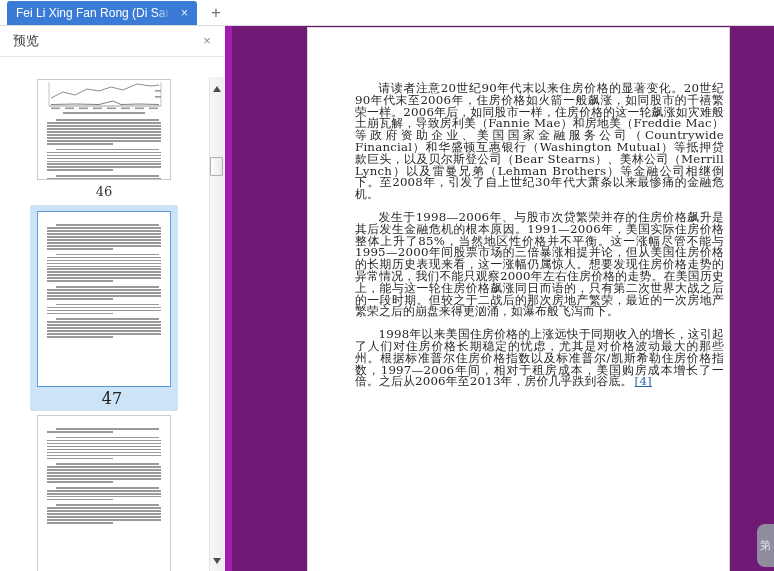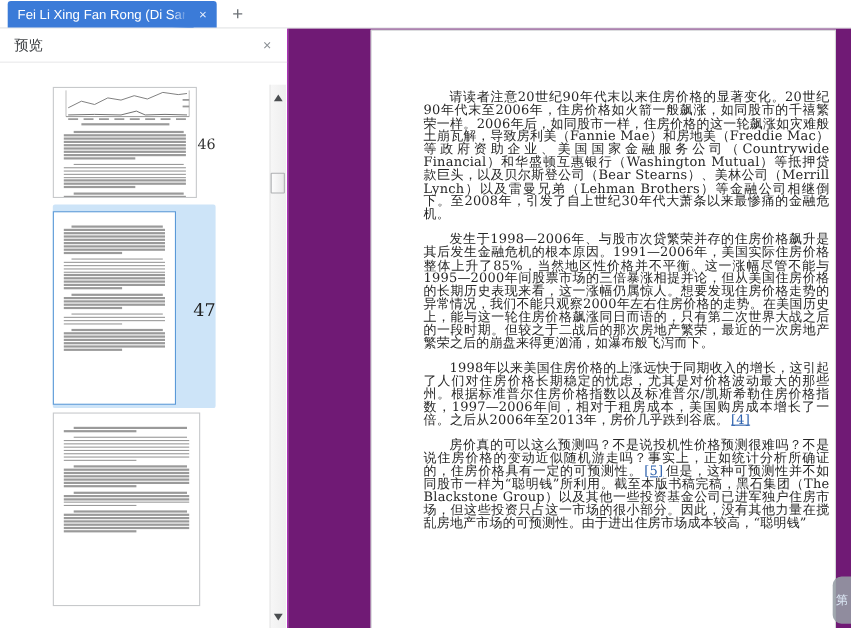--- a/index.html
+++ b/index.html
@@ -19,36 +19,36 @@
               background:linear-gradient(to right, rgba(59,123,216,0), #3b7bd8 75%); }
   .tab-close { position:absolute; right:5px; top:4px; width:15px; height:16px;
                color:#eaf1fd; font-size:12px; line-height:16px; text-align:center; cursor:pointer; }
   .newtab { width:22px; height:22px; margin:0 0 1px 8px; color:#6f7479; font-size:17px;
             line-height:21px; text-align:center; cursor:pointer; }
 
   
   .main-row { display:flex; height:545px; }
 
   
-  .sidebar { width:262px; height:100%; background:#fff; border-right:1px solid #a21caf;
+  .sidebar { width:232px; height:100%; background:#fff; border-right:7px solid #a21caf;
              position:relative; flex:none; }
   .sb-header { height:31px; border-bottom:1px solid #e8e9ea; display:flex;
                align-items:center; padding:0 10px 0 13px; }
   .sb-title { font-size:13px; color:#3c3f42; }
   .sb-close { margin-left:auto; color:#8b9095; font-size:13px; width:16px; height:16px;
               line-height:15px; text-align:center; cursor:pointer; }
   .sb-toolbar { height:20px; border-bottom:1px solid #e8e9ea; display:flex;
                 align-items:center; padding-left:13px; }
   .zbtn { display:flex; align-items:center; margin-right:10px; cursor:pointer; }
   .zbtn svg { margin-right:4px; }
   .zlabel { font-size:13px; color:#33373b; }
 
   .thumb-list { position:absolute; top:52px; bottom:0; left:0; right:17px;
                 overflow:hidden; padding-top:1px; }
-  .thumb-item { width:148px; margin:0 auto 4px auto; display:flex; 
+  .thumb-item { width:148px; margin:0 auto 4px auto; display:flex; flex-direction:column;
                 align-items:center; padding:0 0 2px 0; border-radius:2px; cursor:pointer; }
   .thumb-item.selected { background:#cde4f8; padding:6px 0 3px 0; }
   .thumb-page { width:134px; height:176px; background:#fff; border:1px solid #c7c9cb;
                 overflow:hidden; padding:12px 9px 0 9px; }
   .thumb-item.selected .thumb-page { border:1px solid #5a99d8; }
   .thumb-page.clipped { padding-top:2px; }
   .thumb-label { font-family:"DejaVu Serif", serif; font-size:13px; color:#333;
                  margin-top:4px; text-align:center; }
   .thumb-item.selected .thumb-label { font-size:16px; color:#222; margin-top:2px;margin-left:16px; }
 
@@ -260,21 +260,20 @@
         <div class="sb-thumbbox"></div>
         <div class="sb-arrow down"></div>
       </div>
     </aside>
 
     <div class="content">
       <div class="page">
           <p><span>请读者注意20世纪90年代末以来住房价格的显著变化。20世纪90年代末至2006年，住房价格如火箭一般飙涨，如同股市的千禧繁荣一样。2006年后，如同股市一样，住房价格的这一轮飙涨如灾难般土崩瓦解，导致房利美（Fannie Mae）和房地美（Freddie Mac）等政府资助企业、美国国家金融服务公司（Countrywide Financial）和华盛顿互惠银行（Washington Mutual）等抵押贷款巨头，以及贝尔斯登公司（Bear Stearns）、美林公司（Merrill Lynch）以及雷曼兄弟（Lehman Brothers）等金融公司相继倒下。至2008年，引发了自上世纪30年代大萧条以来最惨痛的金融危机。</span></p>
           <p><span>发生于1998—2006年、与股市次贷繁荣并存的住房价格飙升是其后发生金融危机的根本原因。1991—2006年，美国实际住房价格整体上升了85%，当然地区性价格并不平衡。这一涨幅尽管不能与1995—2000年间股票市场的三倍暴涨相提并论，但从美国住房价格的长期历史表现来看，这一涨幅仍属惊人。想要发现住房价格走势的异常情况，我们不能只观察2000年左右住房价格的走势。在美国历史上，能与这一轮住房价格飙涨同日而语的，只有第二次世界大战之后的一段时期。但较之于二战后的那次房地产繁荣，最近的一次房地产繁荣之后的崩盘来得更汹涌，如瀑布般飞泻而下。</span></p>
           <p><span>1998年以来美国住房价格的上涨远快于同期收入的增长，这引起了人们对住房价格长期稳定的忧虑，尤其是对价格波动最大的那些州。根据标准普尔住房价格指数以及标准普尔/凯斯希勒住房价格指数，1997—2006年间，相对于租房成本，美国购房成本增长了一倍。之后从2006年至2013年，房价几乎跌到谷底。</span><a class="doclink">[4]</a></p>
-          <p><span>房价真的可以这么预测吗？不是说投机性价格预测很难吗？不是说住房价格的变动近似随机游走吗？事实上，正如统计分析所确证的，住房价格具有一定的可预测性。</span><a class="doclink">[5]</a><span>但是，这种可预测性并不如同股市一样为“聪明钱”所利用。截至本版书稿完稿，黑石集团（The Blackstone Group）以及其他一些投资基金公司已进军独户住房市场，但这些投资只占这一市场的很小部分。因此，没有其他力量在搅乱房地产市场的可预测性。由于进出住房市场成本较高，“聪明钱”</span></p>
         </div>
       <div class="chapter-tab">
         <span>第</span>
       </div>
     </div>
 
   </div>
 </div>
 
 </body></html>

